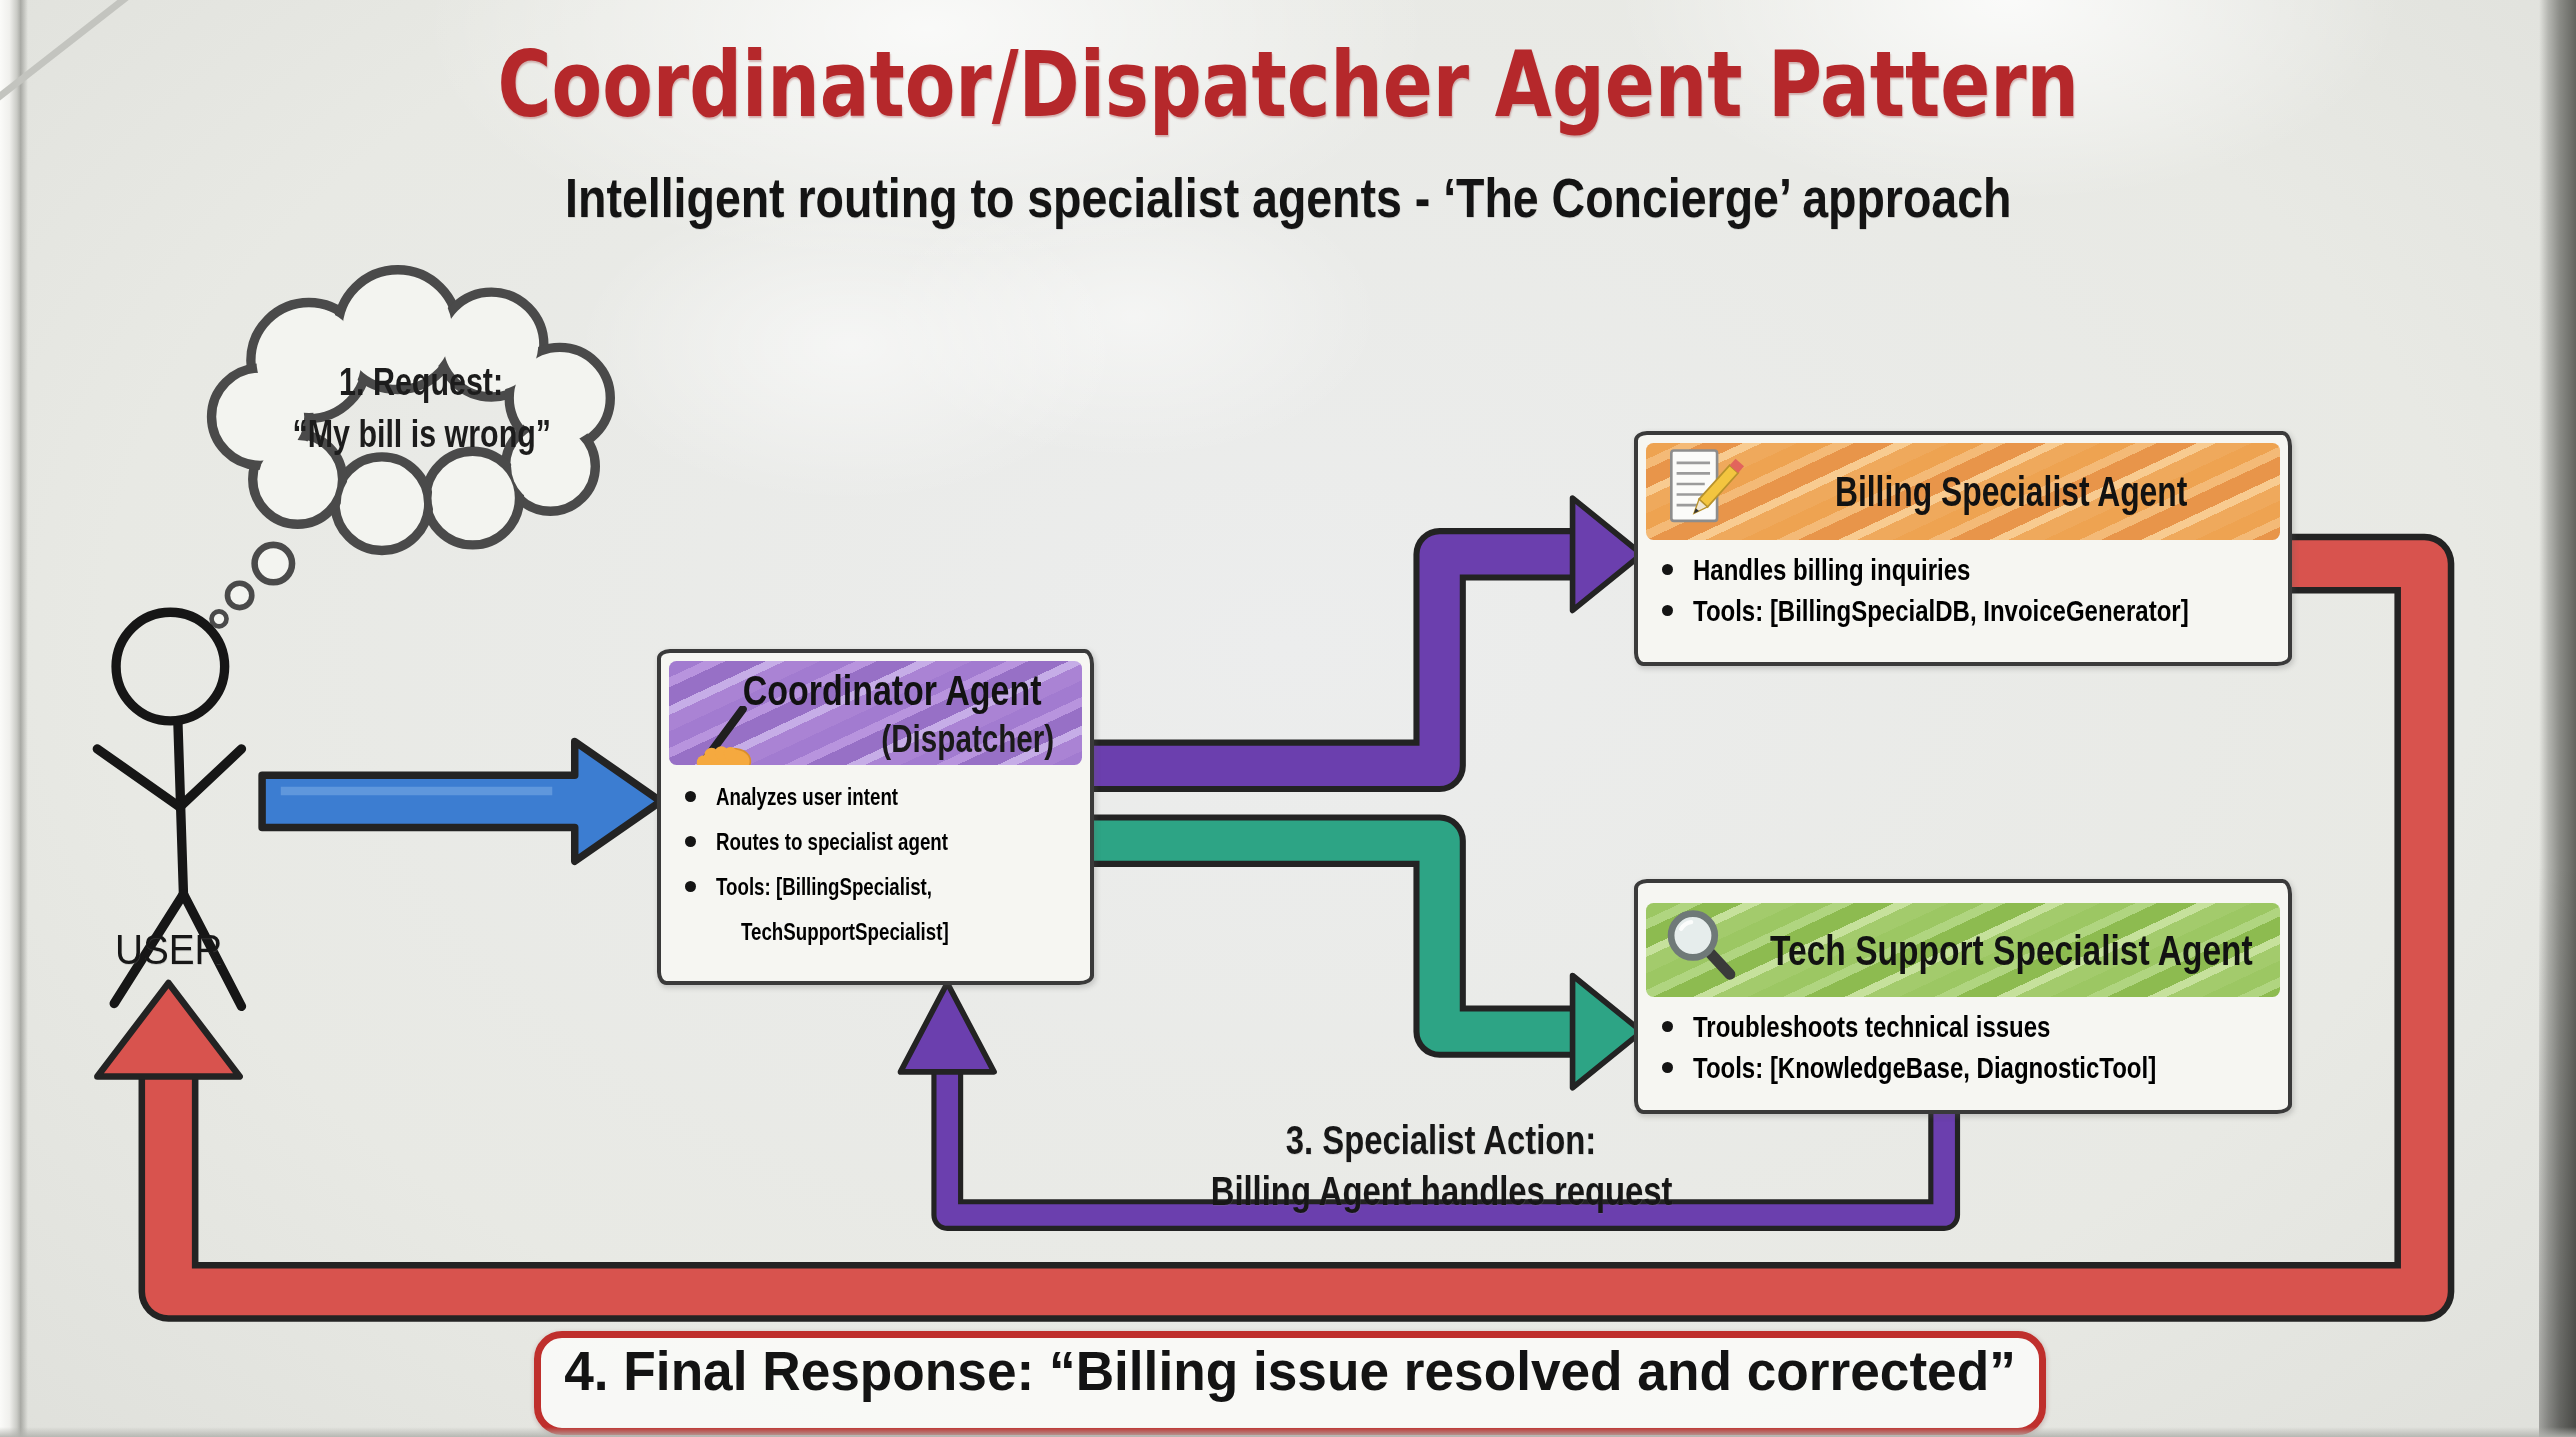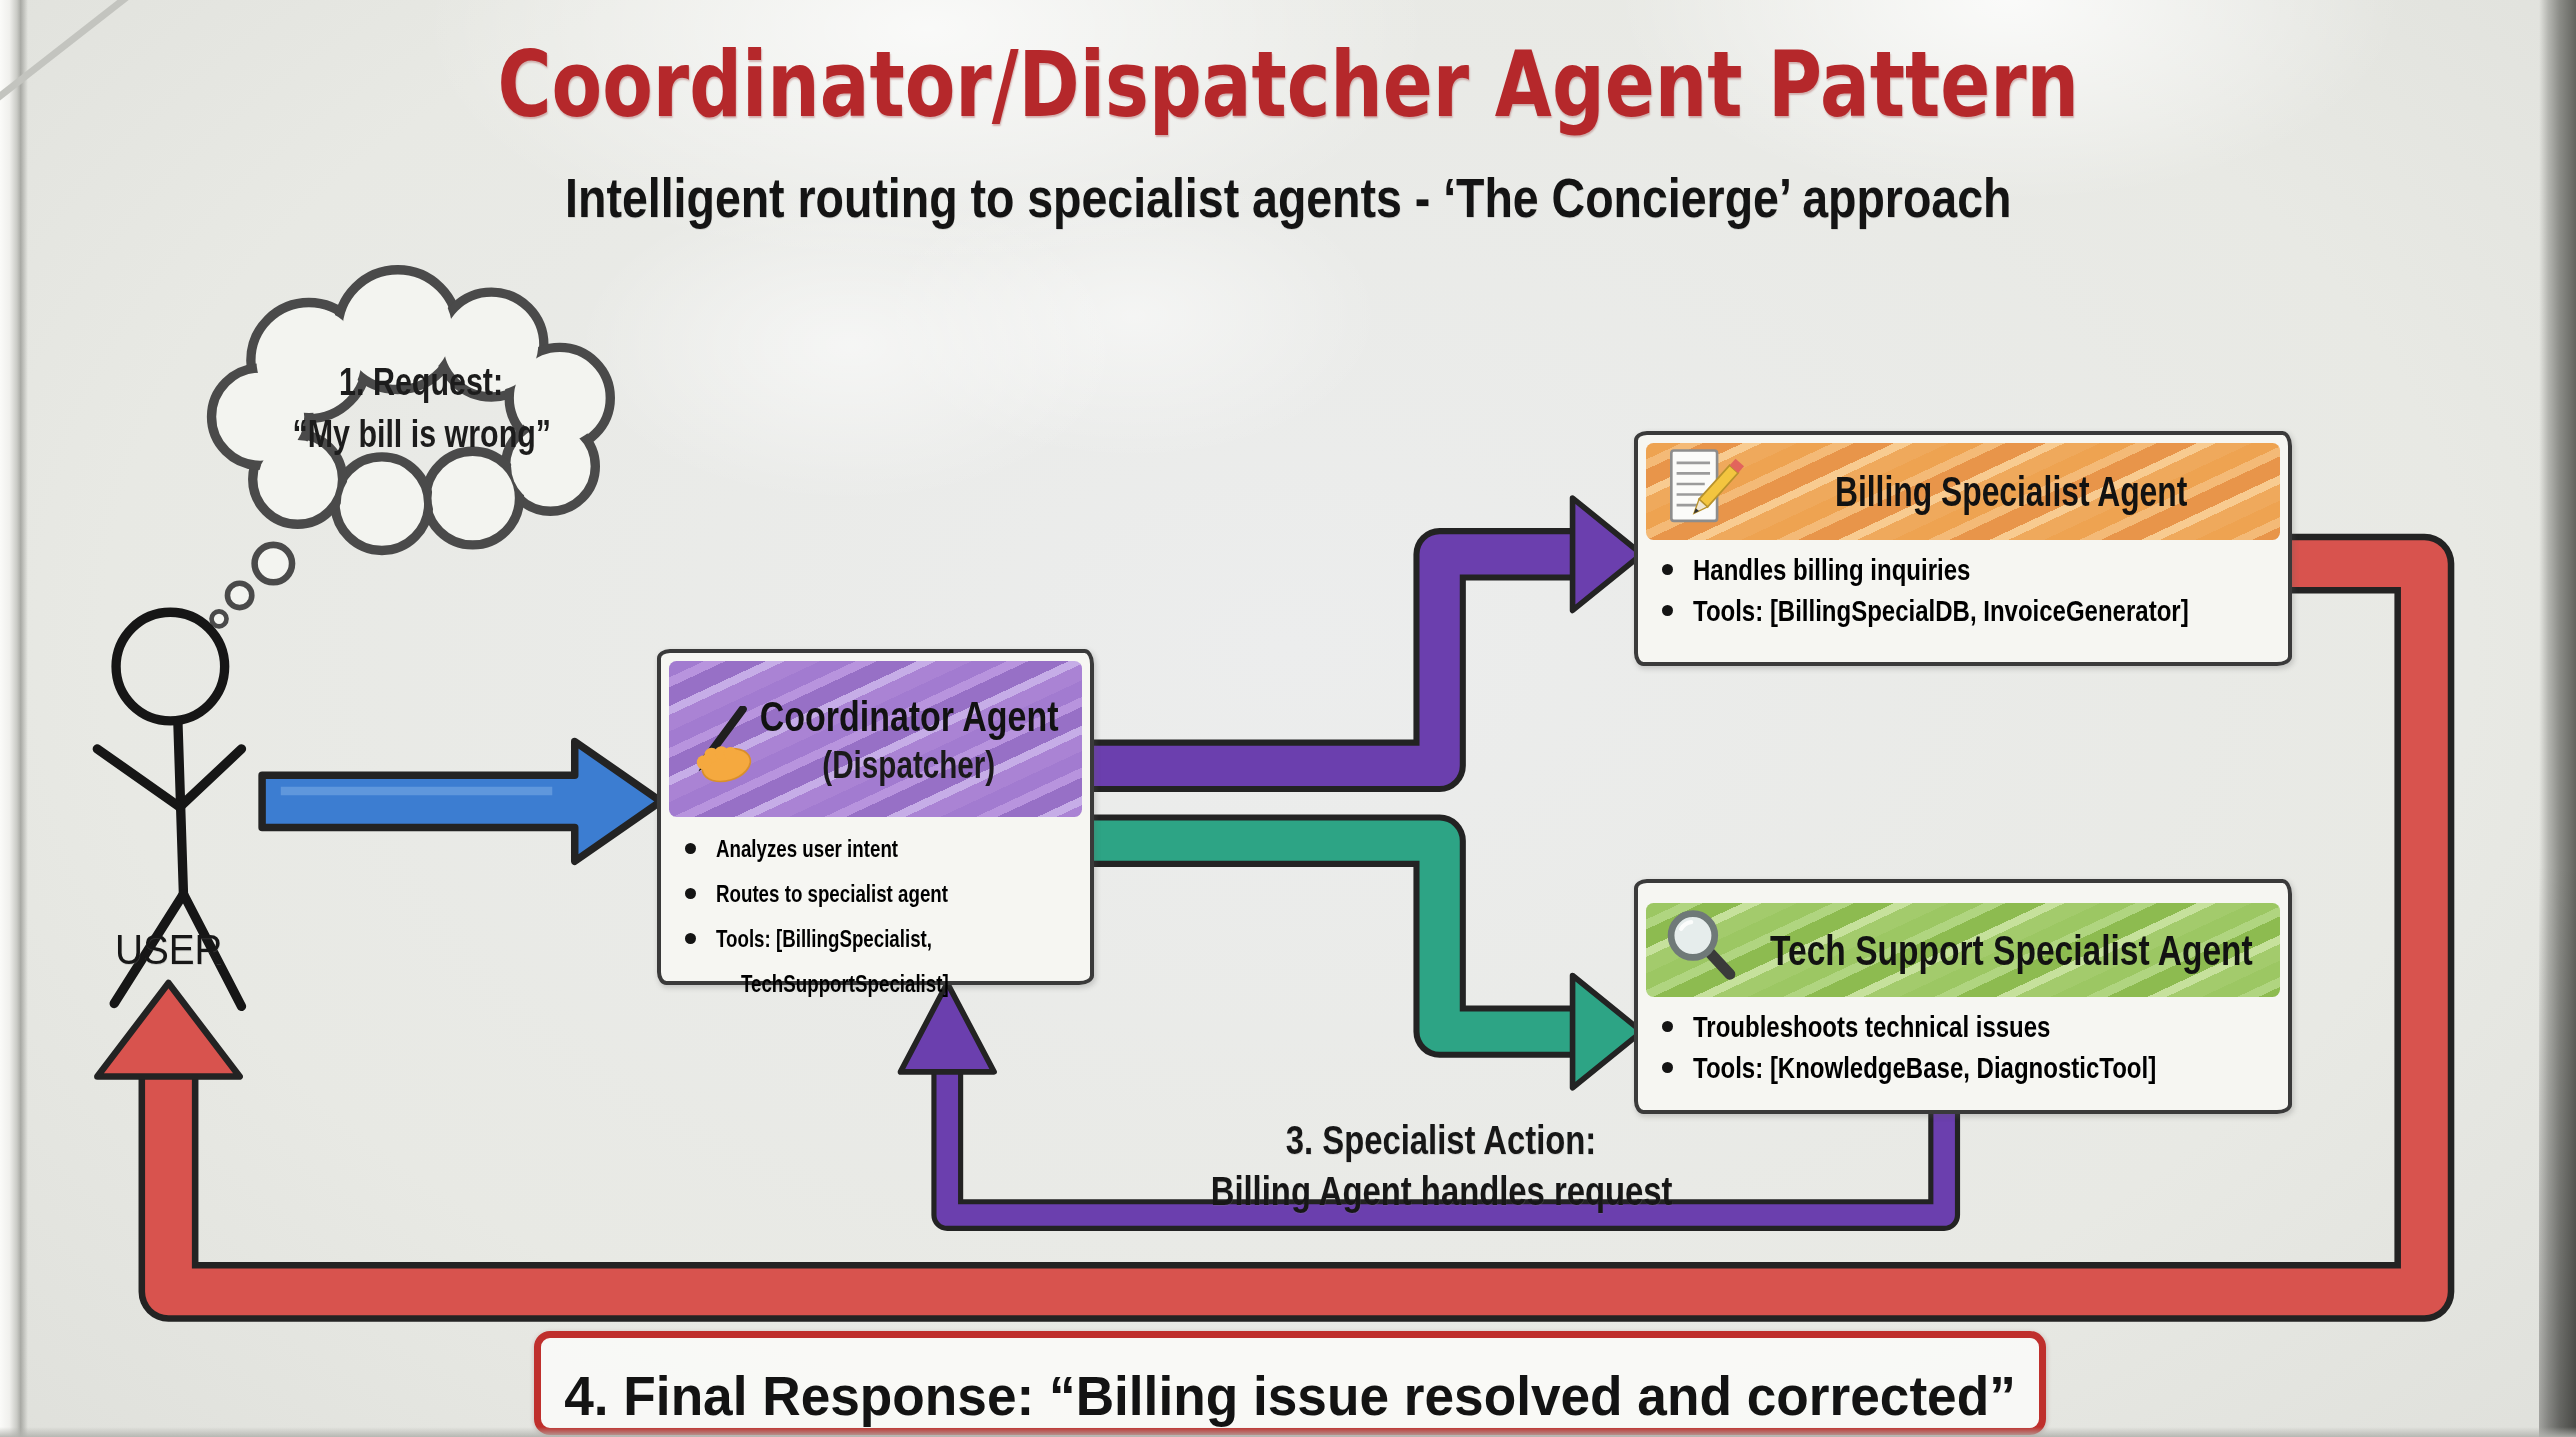--- a/index.html
+++ b/index.html
@@ -46,22 +46,22 @@
   .b-co li{line-height:45px;font-size:24px;font-weight:bold;}
   .b-sm li{line-height:41px;font-size:30px;font-weight:bold;}
 
   
   .user-label{left:66px;top:925px;width:206px;text-align:center;font-size:43px;font-weight:normal;z-index:3;}
   .bubble-text{left:253px;top:356px;width:337px;text-align:center;z-index:3;
     font-size:39px;font-weight:bold;line-height:52px;color:#1c1c1c;}
   .step3{left:1067px;top:1115px;width:749px;text-align:center;z-index:3;
     font-size:41px;font-weight:bold;line-height:51px;}
   .final-box{left:534px;top:1331px;width:1498px;height:90px;z-index:3;
-    border:7.5px solid #bf2f2c;border-radius:16px;background:rgba(250,250,247,.92);
-    display:flex;align-items:flex-end;justify-content:center;
+    border:7.5px solid #bf2f2c;border-radius:28px;background:rgba(250,250,247,.92);
+    display:flex;align-items:flex-start;justify-content:center;
     box-shadow:0.9px 1.9px 4.7px rgba(120,60,60,.25);}
   .final-text{font-size:56px;font-weight:bold;color:#131313;}
 
   
   .edge{z-index:5;pointer-events:none;}
   .edge-left{left:0;top:0;width:28px;height:100%;
     background:linear-gradient(90deg,#fbfbf9 0,#f0f0ed 9.4px,#c9cac5 17px,#a9aaa5 20.6px,rgba(220,221,216,0) 28px);}
   .edge-right{right:0;top:0;width:37px;height:100%;
     background:linear-gradient(90deg,rgba(200,201,196,0) 0,#b4b5b0 9.4px,#8b8c87 20.6px,#63645f 37px);}
   .edge-right2{right:0;top:60%;width:37px;height:40%;background:linear-gradient(180deg,rgba(0,0,0,0),rgba(0,0,0,.28));}
@@ -147,21 +147,21 @@
   </svg>
 
   <div class="abs bubble-text">
     <div><span class="cond" style="--sx:.78">1. Request:</span></div>
     <div><span class="cond" style="--sx:.78">“My bill is wrong”</span></div>
   </div>
 
   <div class="abs user-label ink"><span class="cond" style="--sx:.9">USER</span></div>
 
   <div class="agent-box" style="left:657px;top:649px;width:429px;height:328px;">
-    <div class="agent-header hdr-purple" style="height:156px;padding-left:67px;">
+    <div class="agent-header hdr-purple" style="height:104px;padding-left:67px;align-items:flex-end;">
       <span class="hdr-icon" style="left:13px;top:45px;">
         <svg width="82" height="82" viewBox="0 0 100 100">
           <line x1="74" y1="4" x2="28" y2="66" stroke="#1f1f1f" stroke-width="10" stroke-linecap="round"></line>
           <polygon points="30,60 36,70 20,80" fill="#1f1f1f"></polygon>
           <ellipse cx="54" cy="72" rx="30" ry="19" fill="#f5a93f" stroke="#d98f2b" stroke-width="2" transform="rotate(-16 54 72)"></ellipse>
           <circle cx="36" cy="60" r="9" fill="#f5a93f"></circle>
             <circle cx="48" cy="57" r="8" fill="#f5a93f"></circle>
           <circle cx="59" cy="58" r="8" fill="#f5a93f"></circle>
             <circle cx="27" cy="69" r="9" fill="#f5a93f"></circle>
         </svg>

